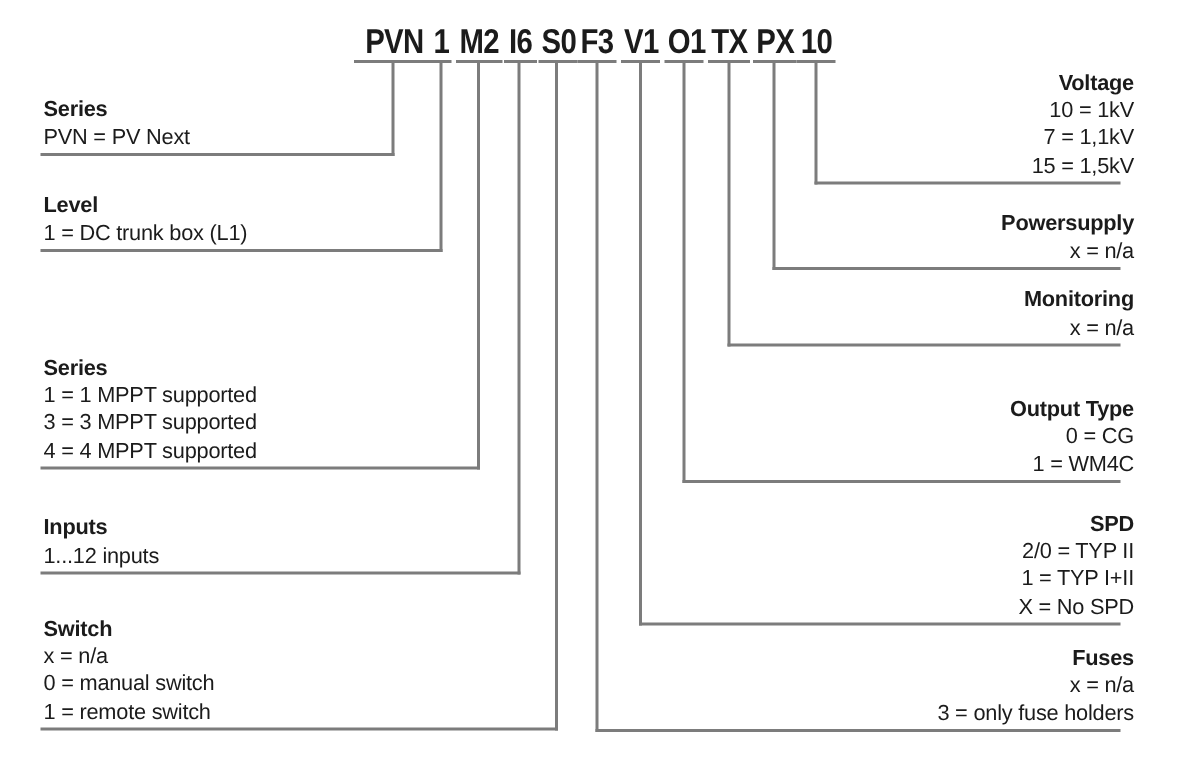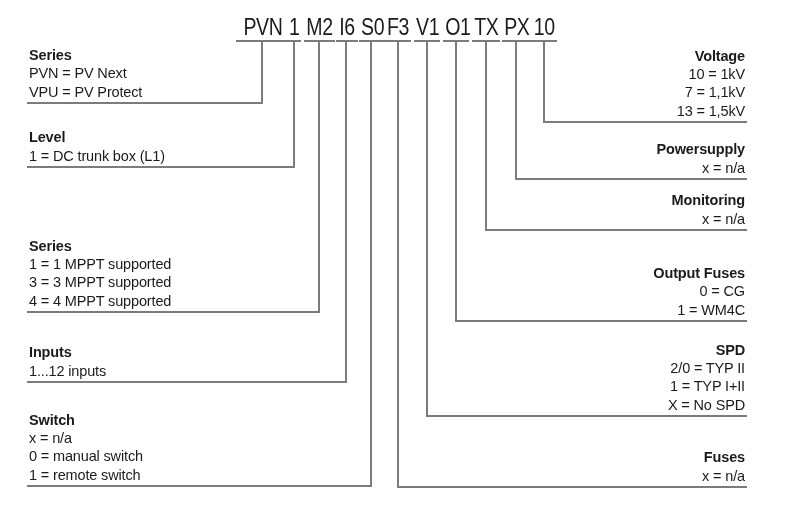--- a/index.html
+++ b/index.html
@@ -8,21 +8,21 @@
     width:800px; height:509px;
     font-family:"Liberation Sans", sans-serif;
     color:var(--text,#1b1b1b);
   }
   .stage { position:relative; width:800px; height:509px; background:var(--bg,#fff); overflow:hidden; }
 
   
   .seg {
     position:absolute; top:15px; height:27px;
     border-bottom:2px solid var(--line,#7c7c7c);
-    text-align:center; font-weight:normal; font-size:23px; line-height:25px;
+    text-align:center; font-weight:bold; font-size:23px; line-height:25px;
     white-space:nowrap; overflow:visible;
   }
   .seg > span { display:inline-block; transform:scaleX(0.85); transform-origin:center bottom; letter-spacing:-0.5px; }
   #seg0 {left:236px; width:53px}
   #seg1 {left:287px; width:14px}
   #seg2 {left:304px; width:31px}
   #seg3 {left:336px; width:22px}
   #seg4 {left:359px; width:26px}
   #seg5 {left:385px; width:26px}
   #seg6 {left:414px; width:26px}
@@ -44,21 +44,21 @@
   #c-powersupply {left:515px; width:232px; height:138px}
   #c-monitoring  {left:485px; width:262px; height:189px}
   #c-output      {left:455px; width:292px; height:280px}
   #c-spd         {left:426px; width:321px; height:375px}
   #c-fuses       {left:397px; width:350px; height:446px}
 
   
   .label { position:absolute; font-size:14.5px; line-height:18.3px; letter-spacing:-0.15px; white-space:nowrap;margin-top:20px; }
   .label .h { font-weight:bold; }
   .label-left { left:29px; text-align:left; }
-  .label-right { right:55px; text-align:right; }
+  .label-right { right:44px; text-align:right; }
   #l-series1 {bottom:408px}
   #l-level   {bottom:344px}
   #l-series2 {bottom:199px}
   #l-inputs  {bottom:129px}
   #l-switch  {bottom:25px}
   #r-voltage     {bottom:389px}
   #r-powersupply {bottom:332px}
   #r-monitoring  {bottom:281px}
   #r-output      {bottom:190px}
   #r-spd         {bottom:95px}
@@ -89,21 +89,20 @@
   <div class="conn cr" id="c-voltage"></div>
   <div class="conn cr" id="c-powersupply"></div>
   <div class="conn cr" id="c-monitoring"></div>
   <div class="conn cr" id="c-output"></div>
   <div class="conn cr" id="c-spd"></div>
   <div class="conn cr" id="c-fuses"></div>
 
   <div class="label label-left" id="l-series1">
     <div class="h">Series</div>
     <div class="v">PVN = PV Next</div>
-    <div class="v">VPU = PV Protect</div>
   </div>
 
   <div class="label label-left" id="l-level">
     <div class="h">Level</div>
     <div class="v">1 = DC trunk box (L1)</div>
   </div>
 
   <div class="label label-left" id="l-series2">
     <div class="h">Series</div>
     <div class="v">1 = 1 MPPT supported</div>
@@ -120,44 +119,45 @@
     <div class="h">Switch</div>
     <div class="v">x = n/a</div>
     <div class="v">0 = manual switch</div>
     <div class="v">1 = remote switch</div>
   </div>
 
   <div class="label label-right" id="r-voltage">
     <div class="h">Voltage</div>
     <div class="v">10 = 1kV</div>
     <div class="v">7 = 1,1kV</div>
-    <div class="v">13 = 1,5kV</div>
+    <div class="v">15 = 1,5kV</div>
   </div>
 
   <div class="label label-right" id="r-powersupply">
     <div class="h">Powersupply</div>
     <div class="v">x = n/a</div>
   </div>
 
   <div class="label label-right" id="r-monitoring">
     <div class="h">Monitoring</div>
     <div class="v">x = n/a</div>
   </div>
 
   <div class="label label-right" id="r-output">
-    <div class="h">Output Fuses</div>
+    <div class="h">Output Type</div>
     <div class="v">0 = CG</div>
     <div class="v">1 = WM4C</div>
   </div>
 
   <div class="label label-right" id="r-spd">
     <div class="h">SPD</div>
     <div class="v">2/0 = TYP II</div>
     <div class="v">1 = TYP I+II</div>
     <div class="v">X = No SPD</div>
   </div>
 
   <div class="label label-right" id="r-fuses">
     <div class="h">Fuses</div>
     <div class="v">x = n/a</div>
+    <div class="v">3 = only fuse holders</div>
   </div>
 
 </div>
 
 </body></html>

